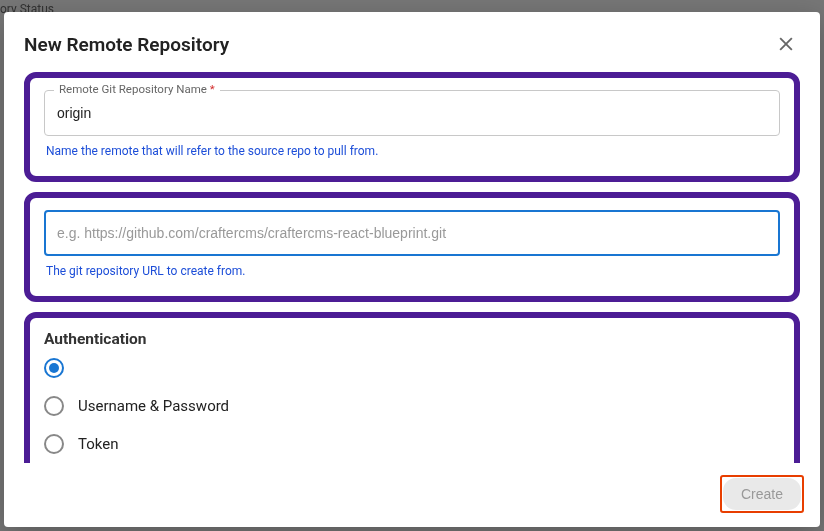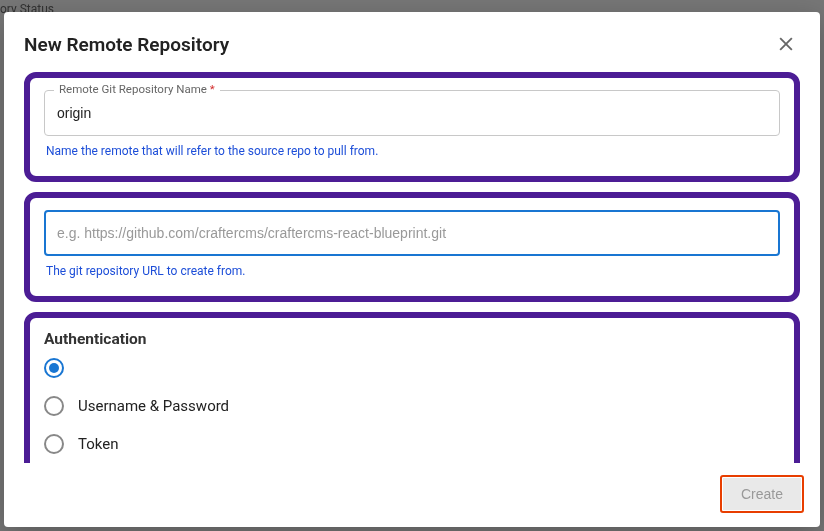--- a/index.html
+++ b/index.html
@@ -147,21 +147,21 @@
   .btn-create-wrap {
     border: 2px solid #e83e00;
     border-radius: 3px;
     padding: 1px;
   }
   .btn-create {
     background: #e9e9e9;
     border: none;
     color: #999;
     padding: 8px 18px;
-    border-radius: 0;
+    border-radius: 13px;
     cursor: not-allowed;
   }
 </style>
 </head>
 <body>
 
 <div class="backdrop">
   <div class="bg-text">ory Status</div>
 
   <div class="modal">

